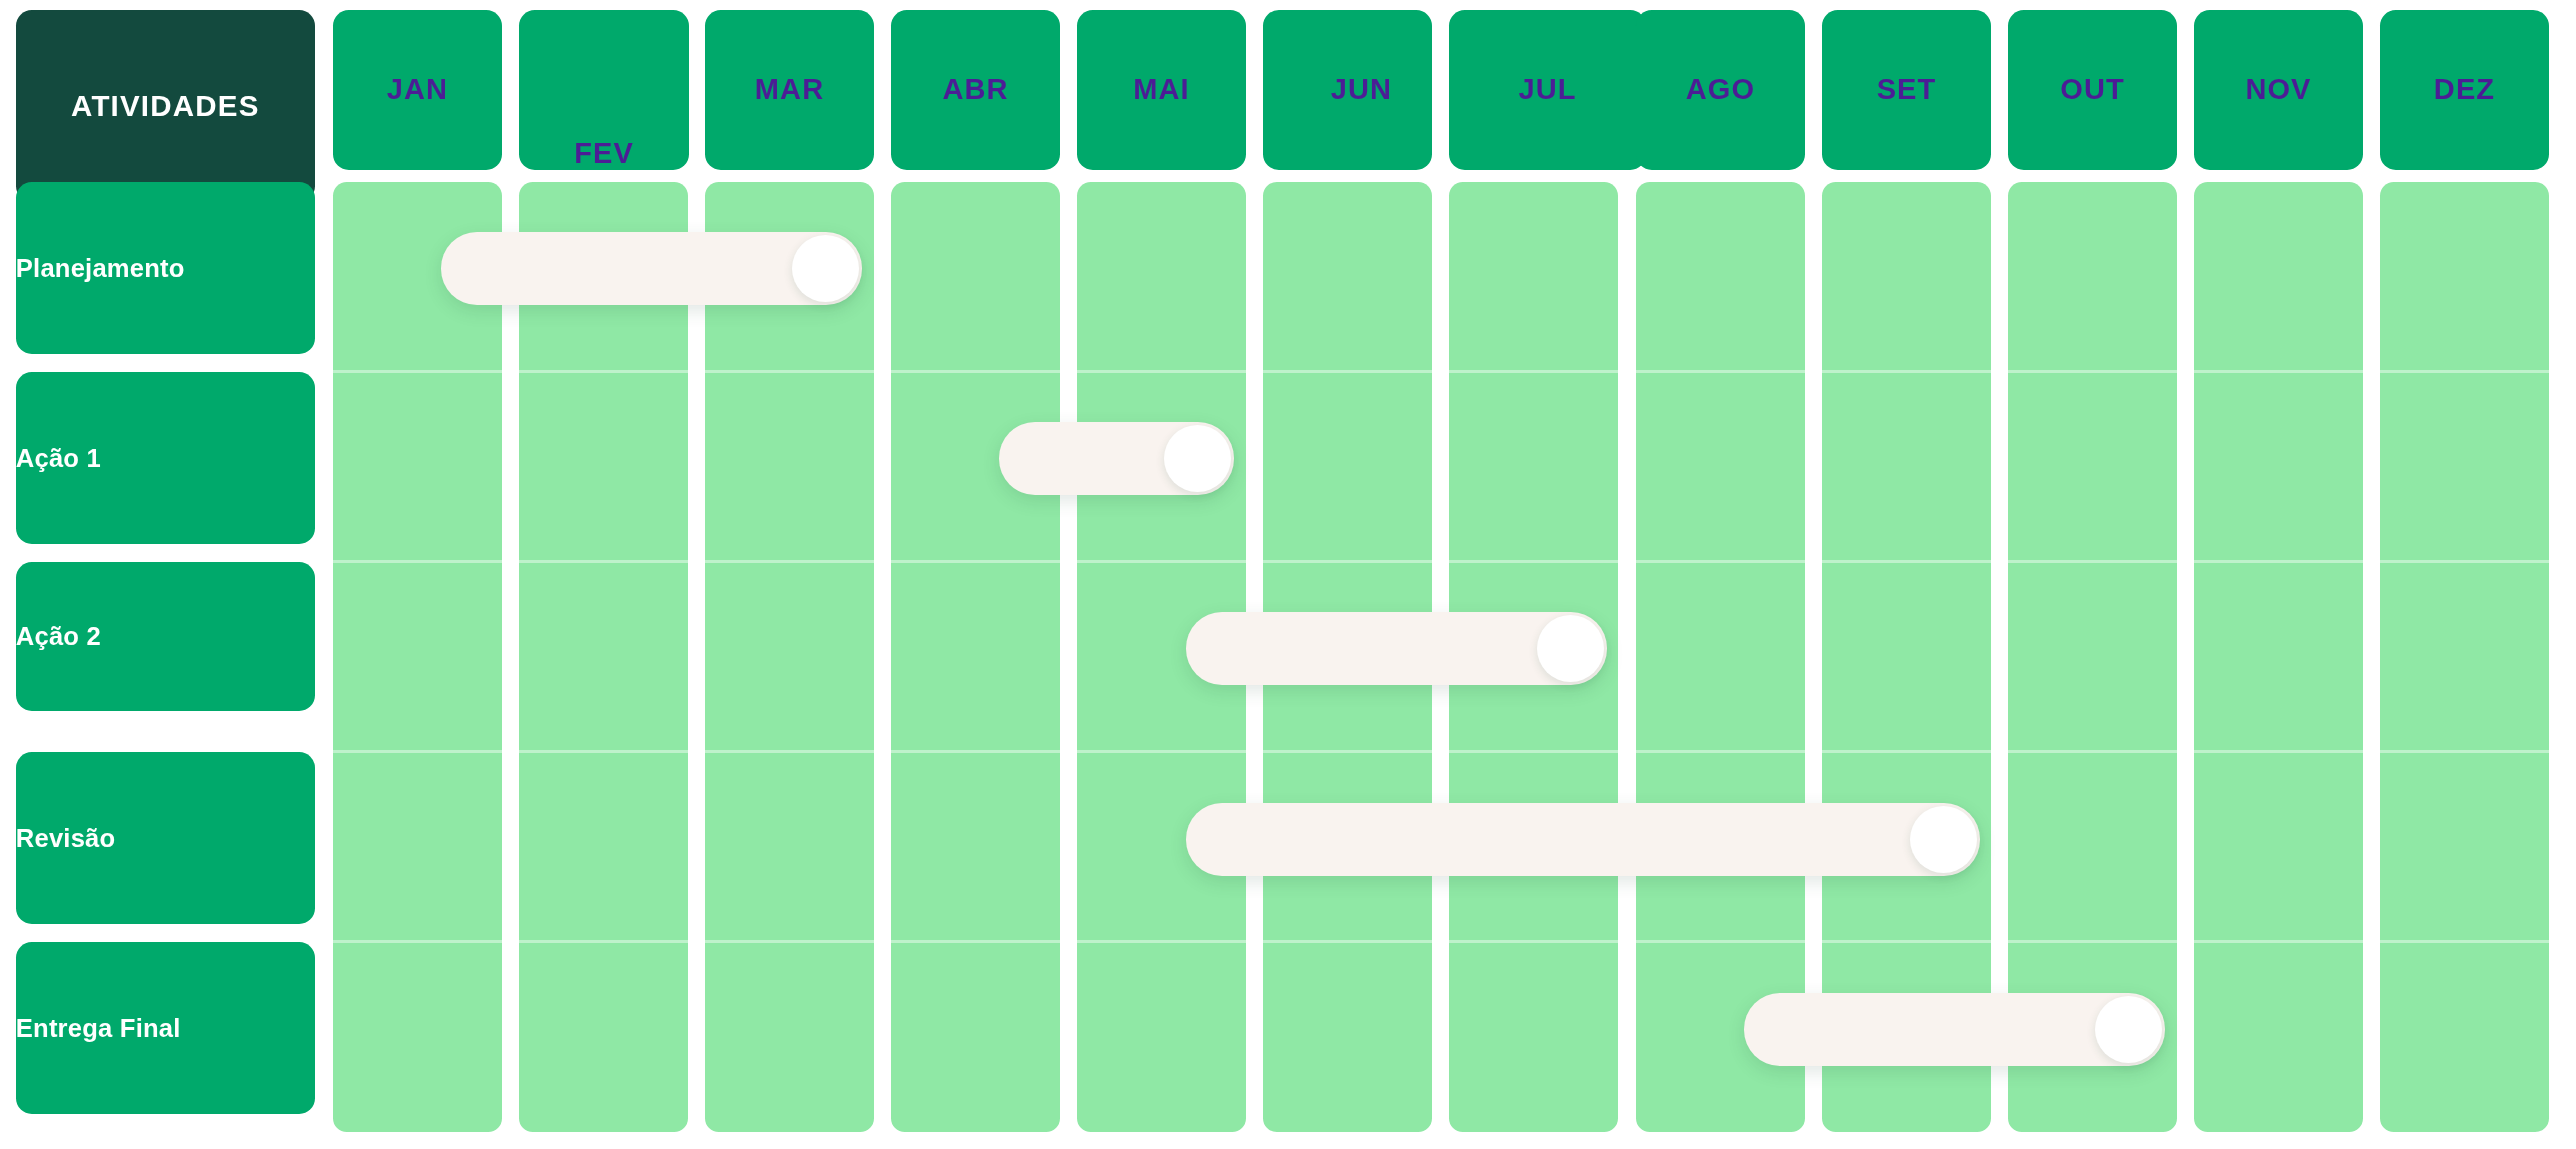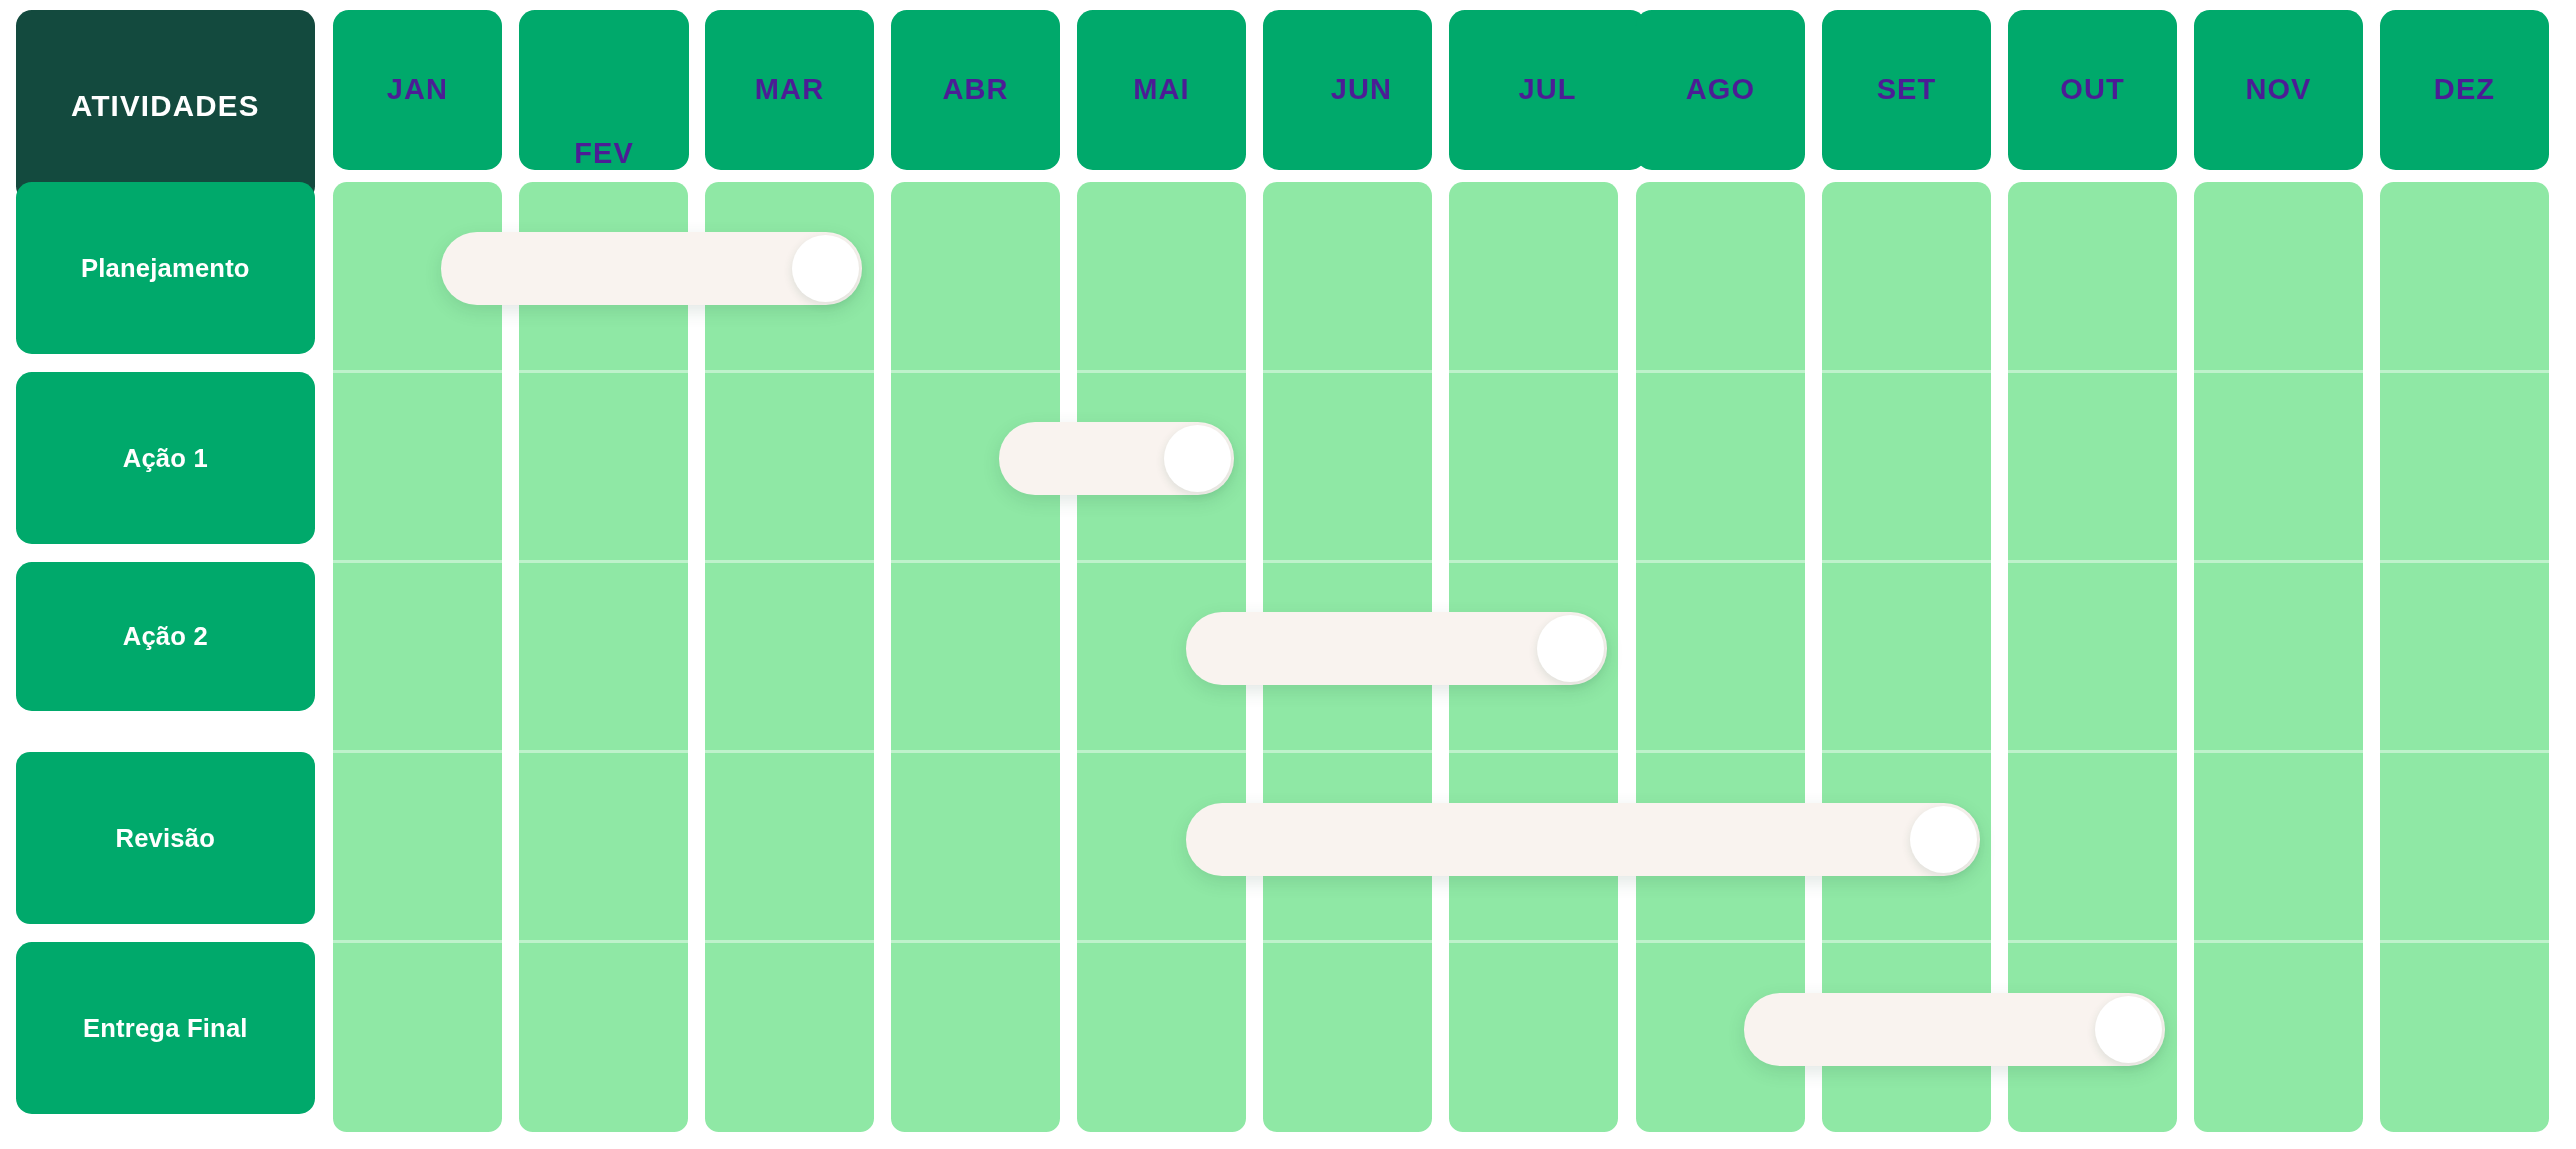--- a/index.html
+++ b/index.html
@@ -34,21 +34,21 @@
     font-size:29.5px;
     font-weight:700;
     letter-spacing:1.2px;
   }
   .row-cell{
     position:absolute;
     left:0;
     width:299px;
     background:var(--green);
     border-radius:15.8px;
-    display:flex; align-items:center; justify-content:center;
+    display:flex; align-items:center; justify-content:flex-start;
     box-sizing:border-box;
   }
   .row-cell .txt{
     color:#ffffff;
     font-size:25.6px;
     font-weight:700;
     letter-spacing:0.2px;
     text-align:center;
     line-height:1.1;
   }
@@ -224,21 +224,21 @@
     <div id="row-cells">
         <div class="row-cell" style="top: 182px; height: 172px;">
           <span class="txt">Planejamento</span>
         </div>
         <div class="row-cell" style="top: 372px; height: 172px;">
           <span class="txt">Ação 1</span>
         </div>
         <div class="row-cell" style="top: 562px; height: 149px;">
           <span class="txt">Ação 2</span>
         </div>
-        <div class="row-cell" style="top: 752px; height: 172px; border-radius: 14px;">
+        <div class="row-cell" style="top: 752px; height: 172px;">
           <span class="txt">Revisão</span>
         </div>
         <div class="row-cell" style="top: 942px; height: 172px;">
           <span class="txt">Entrega Final</span>
         </div>
       </div>
   </div>
 
   <div id="bars">
       <div class="bar" style="left: 441px; width: 421px; top: 232px;">

